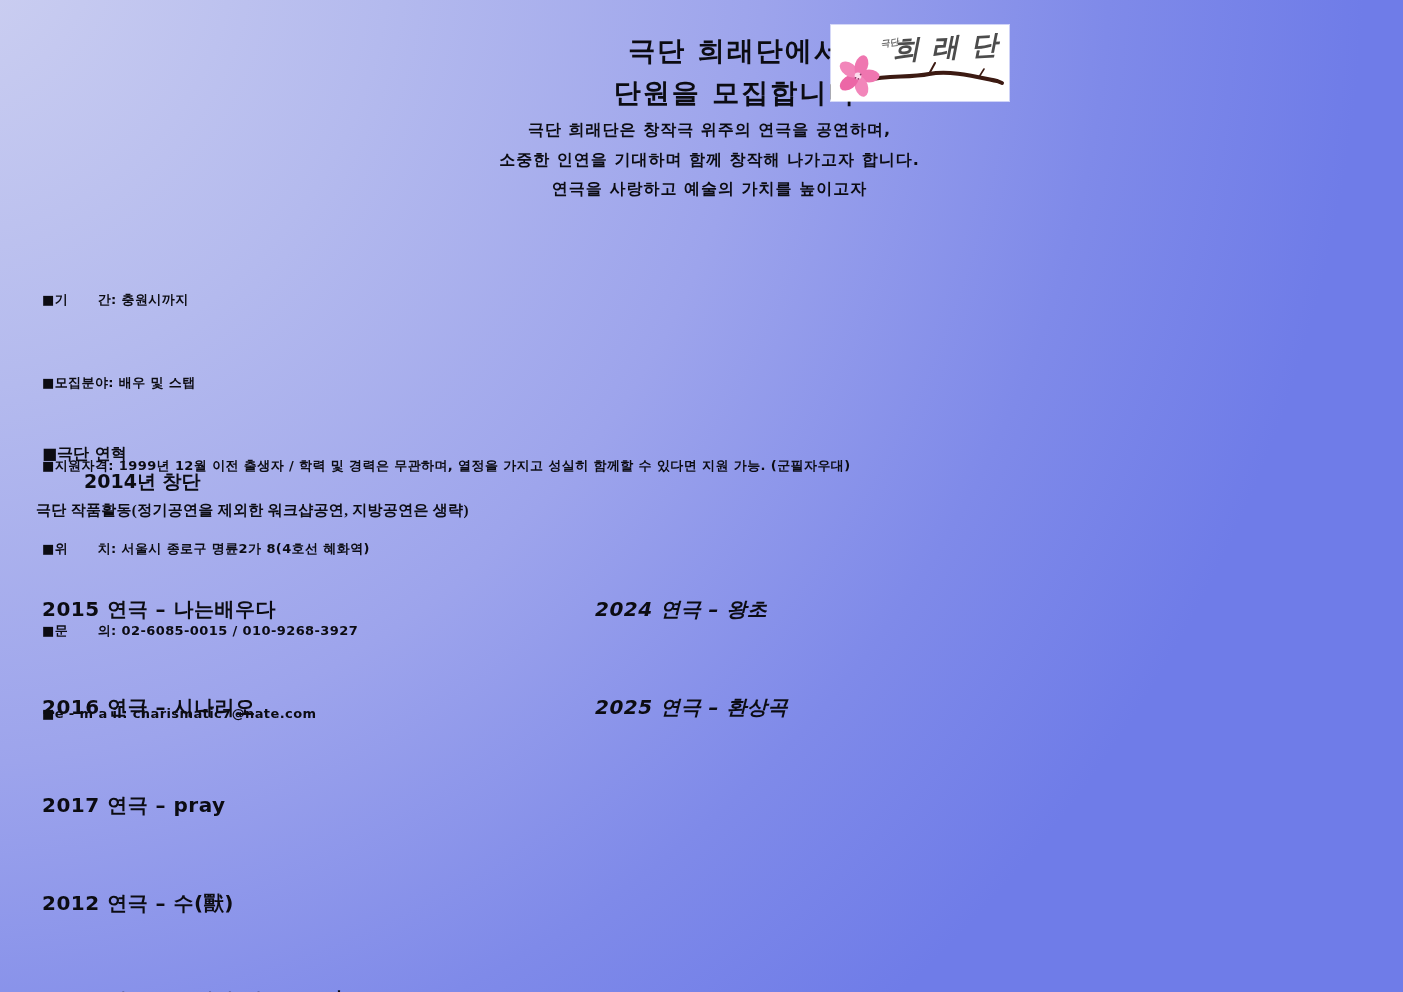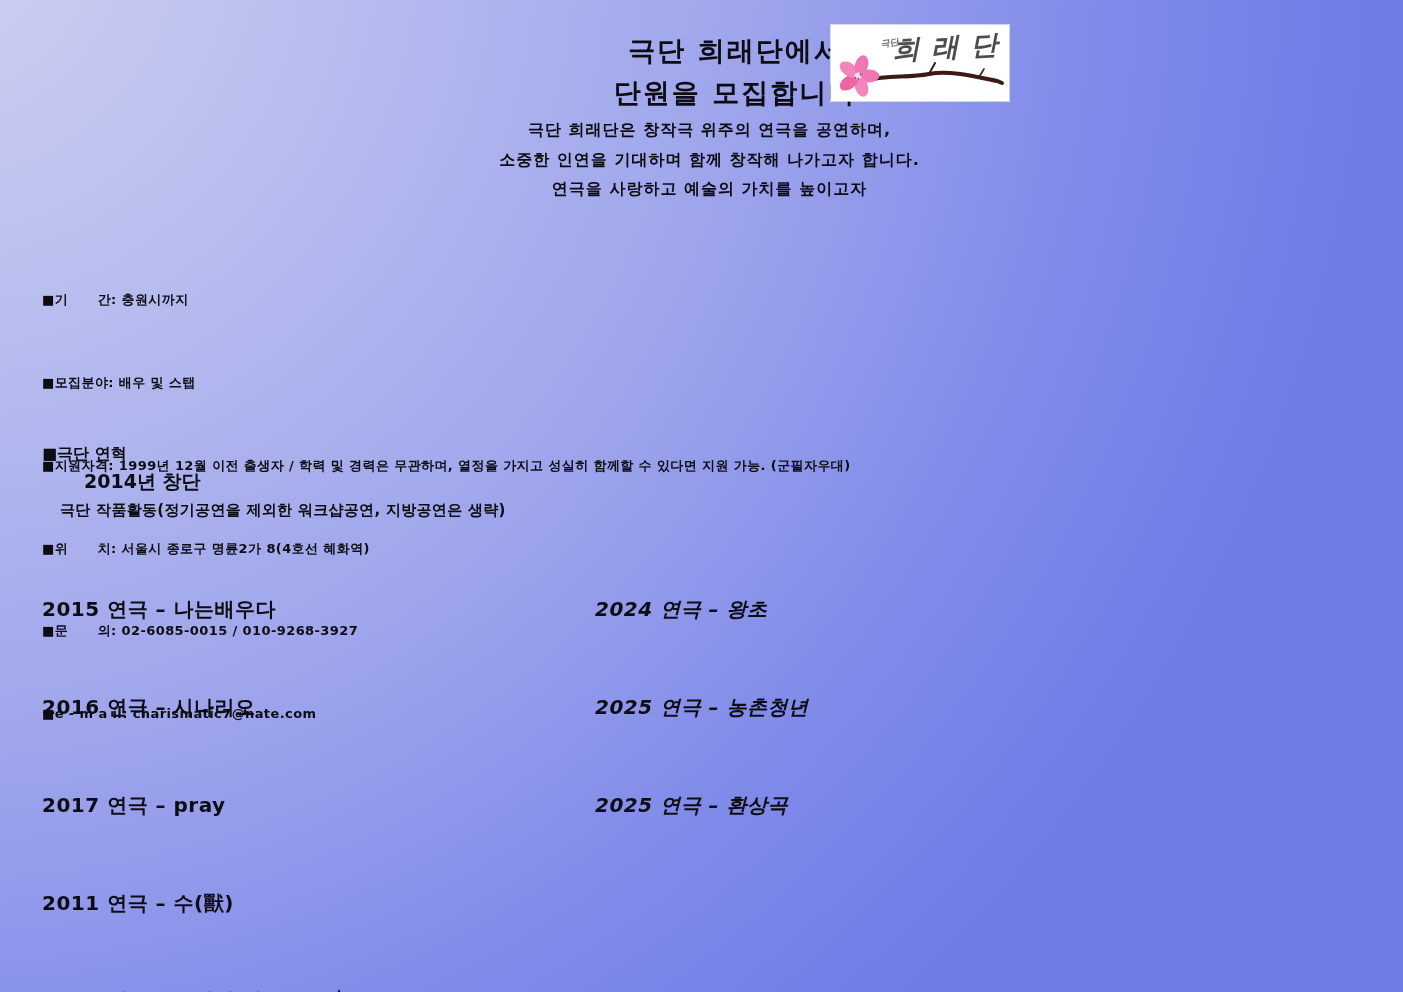--- a/index.html
+++ b/index.html
@@ -24,21 +24,21 @@
   .intro-block{
     position:absolute;top:115px;left:8px;width:100%;
     text-align:center;font-size:16px;line-height:29.5px;letter-spacing:1px;
   }
   .info-block{
     position:absolute;left:42px;top:231px;
     font-size:13px;line-height:27.6px;white-space:pre;letter-spacing:.4px;
   }
   .hist-heading{position:absolute;left:42px;top:444px;font-size:16px;}
   .hist-founded{position:absolute;left:42px;top:469px;font-size:19px;margin-left:42px;}
-  .hist-note{position:absolute;left:60px;top:501px;font-size:15px;letter-spacing:.3px;}
+  .hist-note{position:absolute;left:36px;top:501px;font-size:15px;letter-spacing:.3px;font-family:Liberation Serif, serif;}
   .hist-col{
     position:absolute;top:528px;
     font-size:20px;line-height:32.6px;white-space:pre;letter-spacing:.5px;
   }
   .hist-col.left{left:42px;}
   .hist-col.right{left:595px;font-style:italic;}
 </style>
 </head>
 <body>
 
@@ -90,30 +90,29 @@
   </div>
 
   <div class="hist-heading">■극단 연혁</div>
   <div class="hist-founded">2014년 창단</div>
   <div class="hist-note">극단 작품활동(정기공연을 제외한 워크샵공연, 지방공연은 생략)</div>
 
   <div class="hist-col left">
     <div>2015 연극 – 나는배우다</div>
     <div>2016 연극 – 시나리오</div>
     <div>2017 연극 – pray</div>
-    <div>2011 연극 – 수(獸)</div>
+    <div>2012 연극 – 수(獸)</div>
     <div>2019 연극 – 우리가 있는, 곳(串)</div>
     
     
     
     
     
     
     
   </div>
 
   <div class="hist-col right">
     <div>2024 연극 – 왕초</div>
-    <div>2025 연극 – 농촌청년</div>
     <div>2025 연극 – 환상곡</div>
   </div>
 
 </div>
 
 </body></html>

